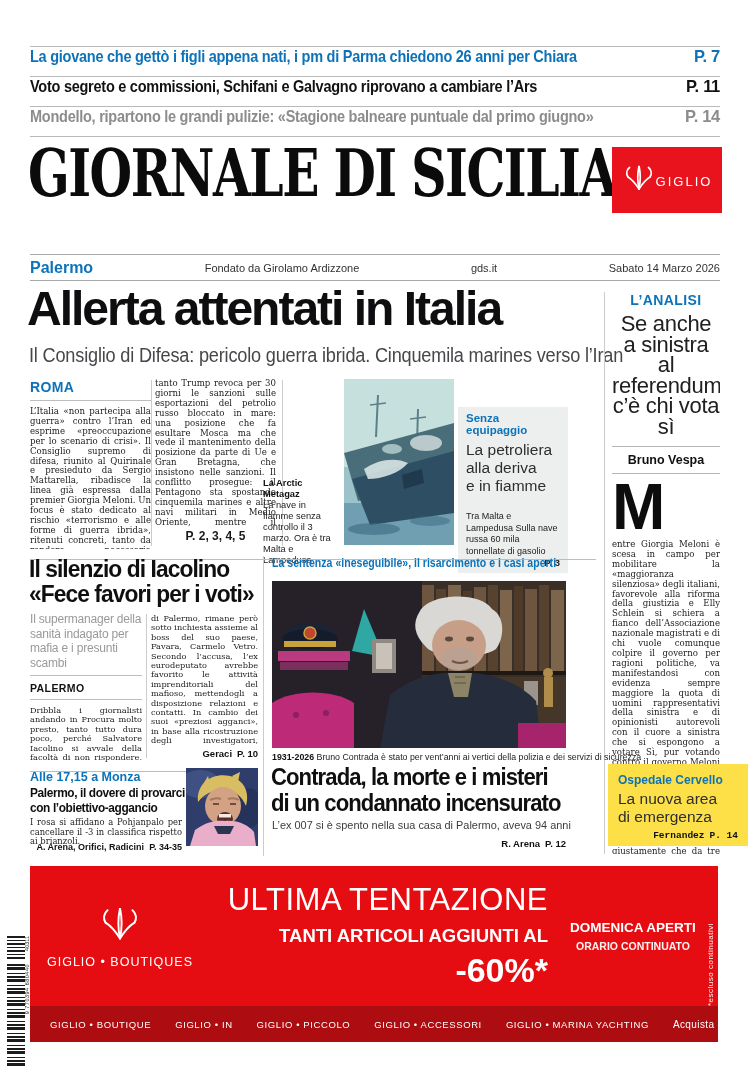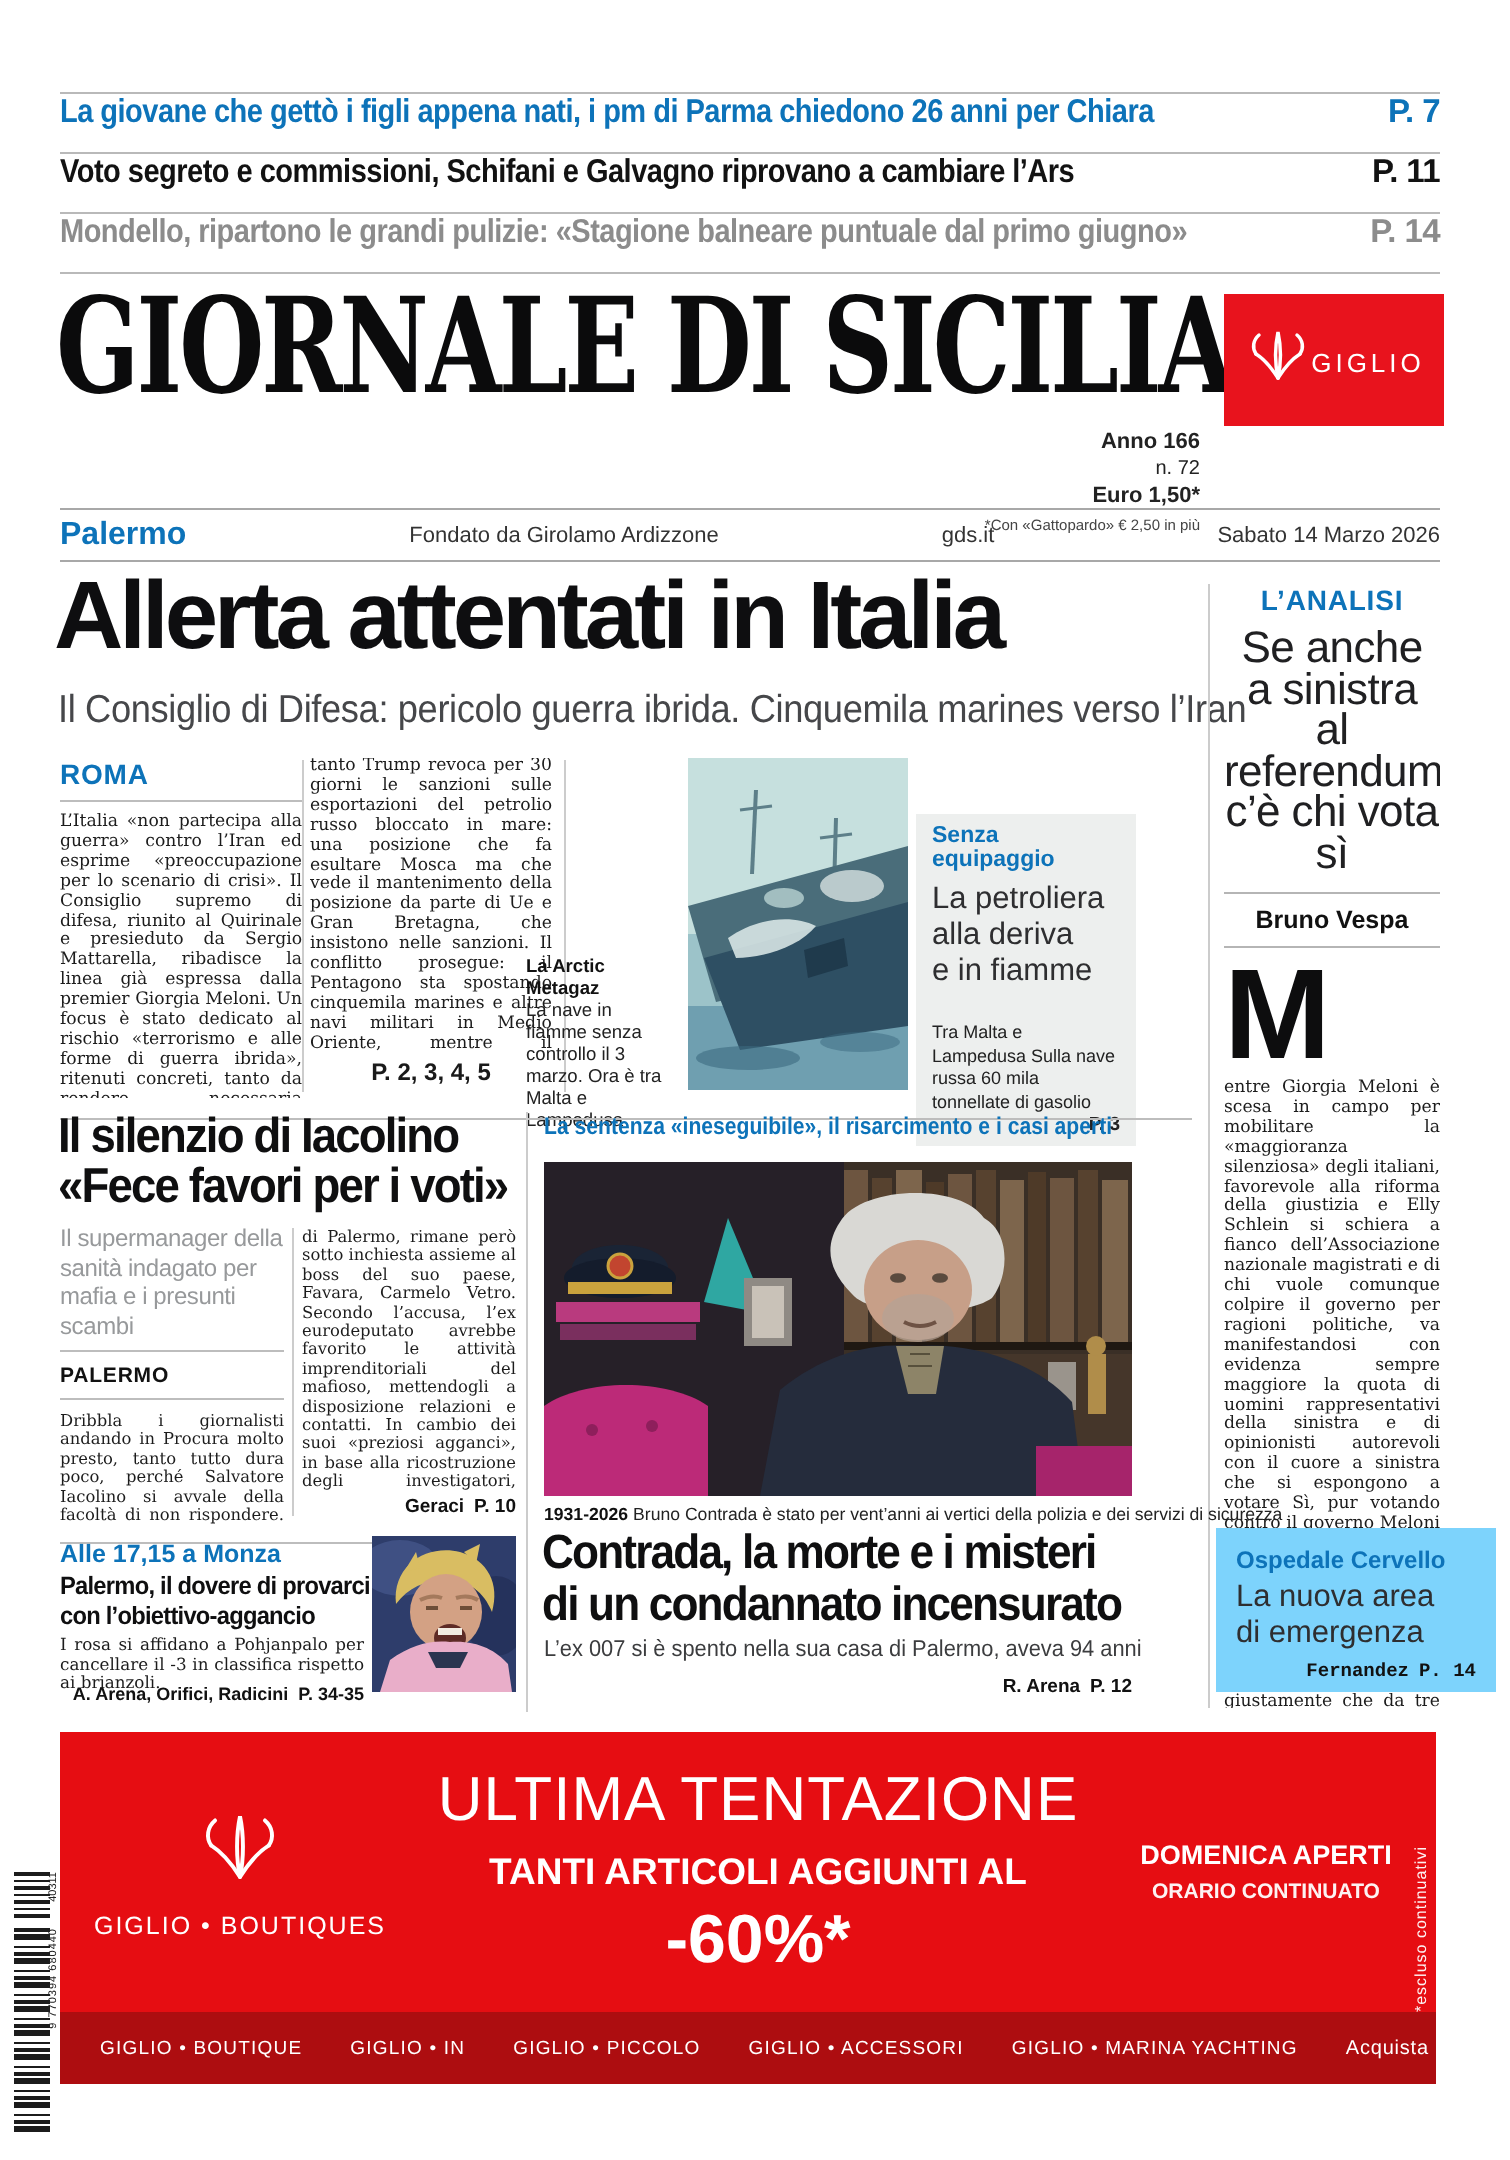--- a/index.html
+++ b/index.html
@@ -96,32 +96,32 @@
   .mon-kicker{position:absolute;left:30px;top:770px;font-size:12.5px;font-weight:bold;color:#0d73b9;}
   .mon-headline{position:absolute;left:30px;top:786px;width:158px;font-size:12.5px;font-weight:bold;
        line-height:15px;color:#0f0f10;white-space:pre;letter-spacing:-0.4px;transform:scaleX(.95);transform-origin:left top;}
   .mon-body{position:absolute;left:30px;top:818px;width:152px;font-family:"DejaVu Serif",serif;
        font-size:8.4px;line-height:9.6px;text-align:justify;color:#1c1c1c;}
   .mon-byline{position:absolute;left:30px;top:840px;width:152px;}
   .mon-byline .byline-row{font-size:9px;}
   .player-photo{position:absolute;left:186px;top:768px;width:72px;height:78px;}
 
   
-  .cervello{position:absolute;left:608px;top:764px;width:140px;height:82px;background:#7dd3fc;
+  .cervello{position:absolute;left:608px;top:764px;width:140px;height:82px;background:#fde047;
        box-sizing:border-box;padding:9px 10px;}
   .cervello .bkicker{font-size:12px;font-weight:bold;color:#0d73b9;}
   .cervello .bhead{font-size:15.5px;line-height:18px;color:#2e2e30;margin-top:3px;white-space:pre-line;}
   .cervello .byline-row{margin-top:4px;font-family:Liberation Mono, monospace;}
 
   
   .ad{position:absolute;left:30px;top:866px;width:688px;height:140px;background:#e60d12;color:#fff;
       display:flex;align-items:center;}
   .ad-left{flex:0 0 180px;display:flex;flex-direction:column;align-items:center;}
   .ad-left .brand{font-size:12.5px;letter-spacing:1px;margin-top:6px;font-weight:400;}
-  .ad-center{flex:1;text-align:center;}
+  .ad-center{flex:1;text-align:right;}
   .ad-title{font-size:31px;letter-spacing:.5px;font-weight:400;}
   .ad-line2{font-size:18.5px;font-weight:bold;margin-top:7px;}
   .ad-discount{font-size:34px;font-weight:bold;margin-top:4px;}
   .ad-right{flex:0 0 170px;text-align:center;}
   .ad-right .r1{font-size:13.5px;font-weight:bold;}
   .ad-right .r2{font-size:10.5px;margin-top:5px;font-weight:bold;opacity:.95;}
   .ad-sidenote{position:absolute;right:3px;top:0;height:140px;display:flex;align-items:center;
        writing-mode:vertical-rl;transform:rotate(180deg);font-size:8px;letter-spacing:.5px;opacity:.95;}
   .ad-strip{position:absolute;left:30px;top:1006px;width:688px;height:36px;background:#ad0d10;color:#fff;
        display:flex;align-items:center;box-sizing:border-box;padding:0 20px;gap:24px;}
@@ -162,26 +162,20 @@
           <g stroke="#fff" fill="none" stroke-width="3.5" stroke-linecap="round">
         <path d="M32 54 C29 40 29 22 32 8 C35 22 35 40 32 54"></path>
         <path d="M32 54 C25 43 18 35 10 30"></path>
         <path d="M32 54 C39 43 46 35 54 30"></path>
         <path d="M10 30 C6 24 7 16 13 11"></path>
         <path d="M54 30 C58 24 57 16 51 11"></path>
       </g>
         </svg>
     </span>
     <span class="glabel">GIGLIO</span>
-  </div>
-  <div class="anno-block">
-    <div class="b">Anno 166</div>
-    <div class="s">n. 72</div>
-    <div class="b">Euro 1,50*</div>
-    <div class="note">*Con «Gattopardo» € 2,50 in più</div>
   </div>
 
   <div class="dateline">
     <span class="city">Palermo</span>
     <span class="meta">Fondato da Girolamo Ardizzone</span>
     <span class="meta">gds.it</span>
     <span class="meta">Sabato 14 Marzo 2026</span>
   </div>
 
   <div class="lead-headline">Allerta attentati in Italia</div>

